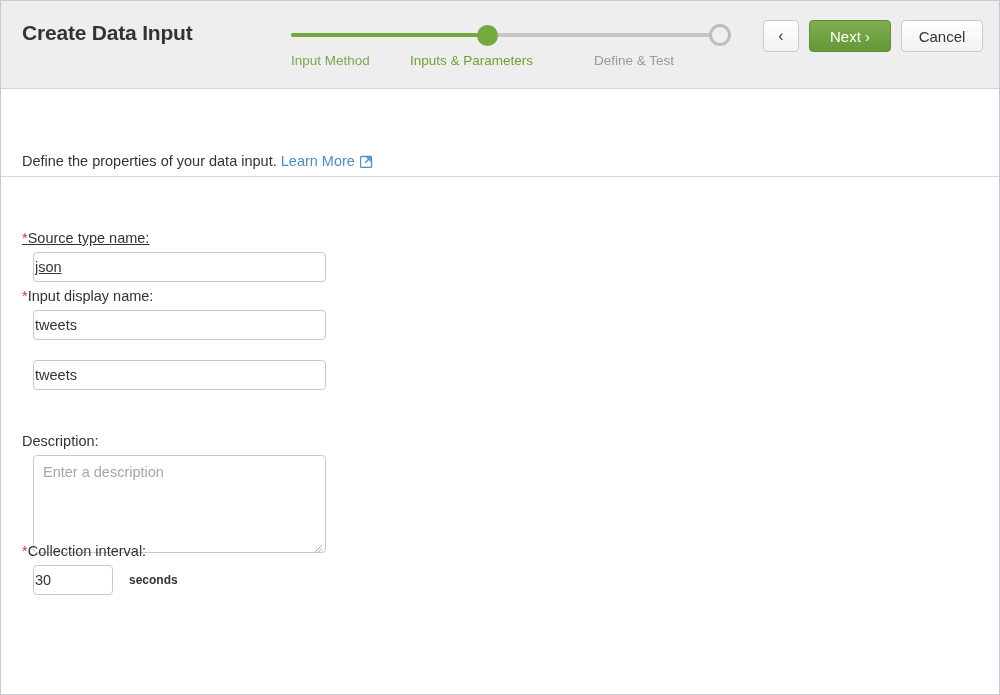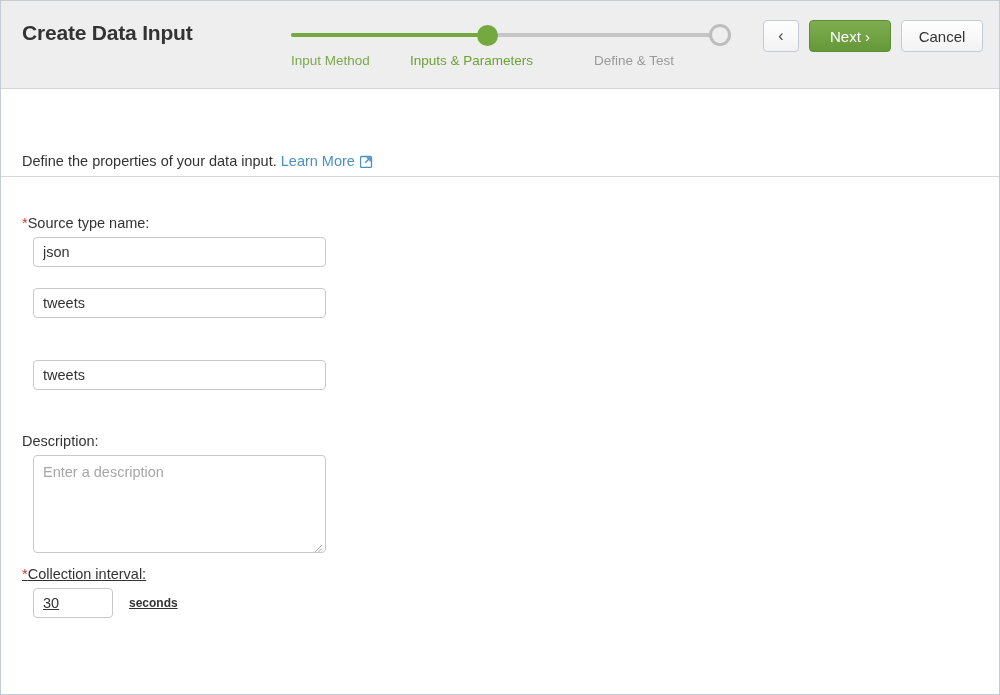--- a/index.html
+++ b/index.html
@@ -236,21 +236,21 @@
     color: #d0392b;
     font-size: 14.5px;
   }
   .txt {
     font-family: "Liberation Sans", sans-serif;
     font-size: 14.5px;
     color: #333333;
     border: 1px solid #c9c9c9;
     border-radius: 4px;
     background: #ffffff;
-    padding: 6px 9px;
+    padding: 6px 1px;
     outline: none;
     margin-left: 11px;
     display: block;
   }
   .txt::placeholder { color: #a6a6a6; }
   .txt-wide { width: 293px; height: 30px; }
   .txt-small { width: 80px; height: 30px; }
   .txt-area {
     width: 293px;
     height: 98px;
@@ -312,44 +312,45 @@
       <a class="learn-more"><span>Learn More</span></a><span class="ext-icon"><svg width="13" height="13" viewBox="0 0 13 13">
             <rect x="0.5" y="1.5" width="11" height="11" rx="1.2" fill="none" stroke="#4a90c4" stroke-width="1.3"></rect>
             <path d="M5.2 7.8 L9.7 3.3" stroke="#4a90c4" stroke-width="1.4" fill="none"></path>
             <path d="M6.6 3.0 H10.1 V6.5" stroke="#4a90c4" stroke-width="1.4" fill="none" stroke-linejoin="miter"></path>
           </svg></span>
     </div>
   </div>
 
   <div class="form">
 
-    <div class="field" style="top:38px;">
+    <div class="field" style="top:53px;text-decoration:underline;">
       <label class="field-label"><span class="req">*</span><span>Source type name:</span></label>
       <input class="txt txt-wide" type="text" value="json" style="">
     </div>
 
     <div class="field" style="top:111px;">
+      <label class="field-label"><span class="req">*</span><span>Input display name:</span></label>
       <input class="txt txt-wide" type="text" value="tweets" style="">
     </div>
 
     <div class="field" style="top:183px;">
       <input class="txt txt-wide" type="text" value="tweets" style="">
     </div>
 
     <div class="field" style="top:256px;">
       <label class="field-label"><span>Description:</span></label>
       <div class="ta-wrap">
         <textarea class="txt txt-area" placeholder="Enter a description" style=""></textarea>
         <span class="resize-grip"><svg width="11" height="11" viewBox="0 0 11 11">
               <path d="M10 3 L3 10 M10 6.5 L6.5 10 M10 9.6 L9.6 10" stroke="#a8a8a8" stroke-width="1" fill="none"></path>
             </svg></span>
       </div>
     </div>
 
-    <div class="field" style="top:389px;text-decoration:underline;">
+    <div class="field" style="top:366px;">
       <label class="field-label"><span class="req">*</span><span>Collection interval:</span></label>
       <div class="inline-row">
         <input class="txt txt-small" type="text" value="30" style="">
         <span class="unit">seconds</span>
       </div>
     </div>
 
   </div>
 </div>
 

